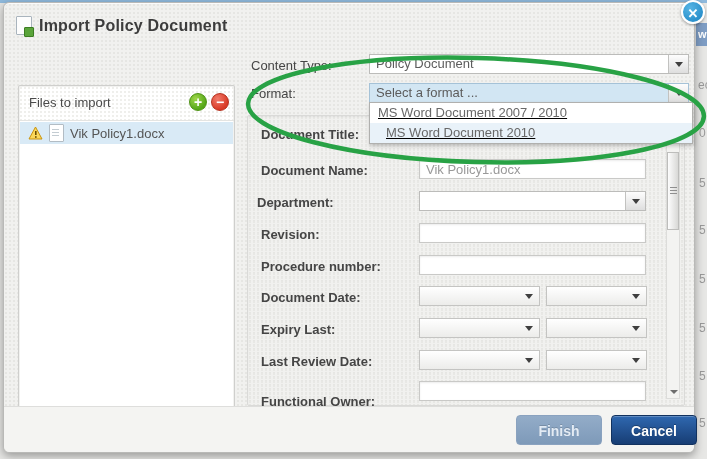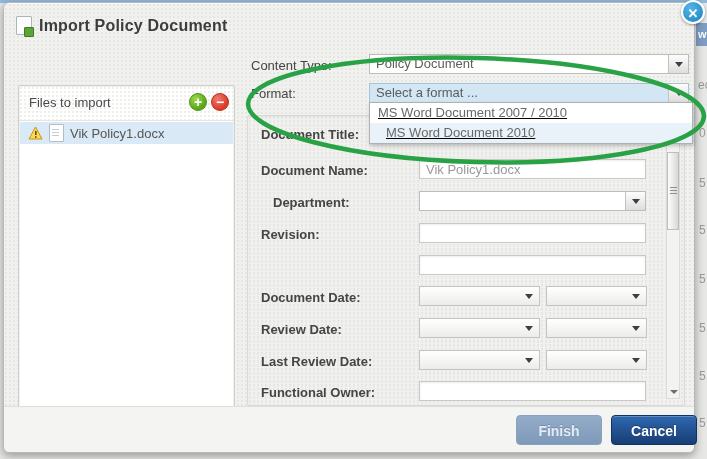--- a/index.html
+++ b/index.html
@@ -178,58 +178,59 @@
   </div>
 
   <div class="inner-panel">
 
     <span class="flabel bold" style="left:13px;top:11px;">Document Title:</span>
     <input class="tinput" style="left: 171px; top: 7px; width: 227px;" value="">
 
     <span class="flabel bold" style="left:13px;top:47px;">Document Name:</span>
     <input class="tinput" style="left: 171px; top: 43px; width: 227px;" value="Vik Policy1.docx">
 
-    <span class="flabel bold" style="left:25px;top:79px;">Department:</span>
+    <span class="flabel bold" style="left:9px;top:79px;">Department:</span>
     <div class="tselect" style="left:171px;top:75px;width:227px;">
       <span></span>
       <span class="chevbox">
           <span class="chev"></span>
         </span>
     </div>
 
     <span class="flabel bold" style="left:13px;top:111px;">Revision:</span>
     <input class="tinput" style="left: 171px; top: 107px; width: 227px;" value="">
 
+    <span class="flabel bold" style="left:13px;top:143px;">Procedure number:</span>
     <input class="tinput" style="left: 171px; top: 139px; width: 227px;" value="">
 
     <span class="flabel bold" style="left:13px;top:174px;">Document Date:</span>
     <div class="combo" style="left:171px;top:170px;width:121px;">
         <span class="chev"></span>
       </div>
     <div class="combo" style="left:298px;top:170px;width:101px;">
         <span class="chev"></span>
       </div>
 
-    <span class="flabel bold" style="left:13px;top:206px;">Review Date:</span>
+    <span class="flabel bold" style="left:13px;top:206px;">Expiry Last:</span>
     <div class="combo" style="left:171px;top:202px;width:121px;">
         <span class="chev"></span>
       </div>
     <div class="combo" style="left:298px;top:202px;width:101px;">
         <span class="chev"></span>
       </div>
 
     <span class="flabel bold" style="left:13px;top:238px;text-align:center;">Last Review Date:</span>
     <div class="combo" style="left:171px;top:234px;width:121px;">
         <span class="chev"></span>
       </div>
     <div class="combo" style="left:298px;top:234px;width:101px;">
         <span class="chev"></span>
       </div>
 
-    <span class="flabel bold" style="left:13px;top:269px;">Functional Owner:</span>
+    <span class="flabel bold" style="left:13px;top:278px;">Functional Owner:</span>
     <input class="tinput" style="left: 171px; top: 265px; width: 227px;" value="">
 
     <div class="vscroll">
       <div class="vthumb">
           <span class="grip"></span>
         </div>
       <span class="vdown"></span>
     </div>
   </div>
 

